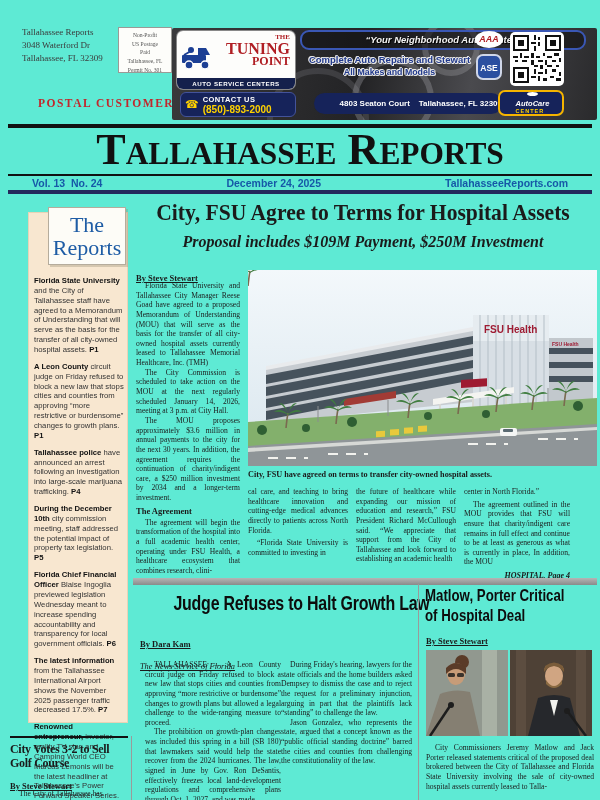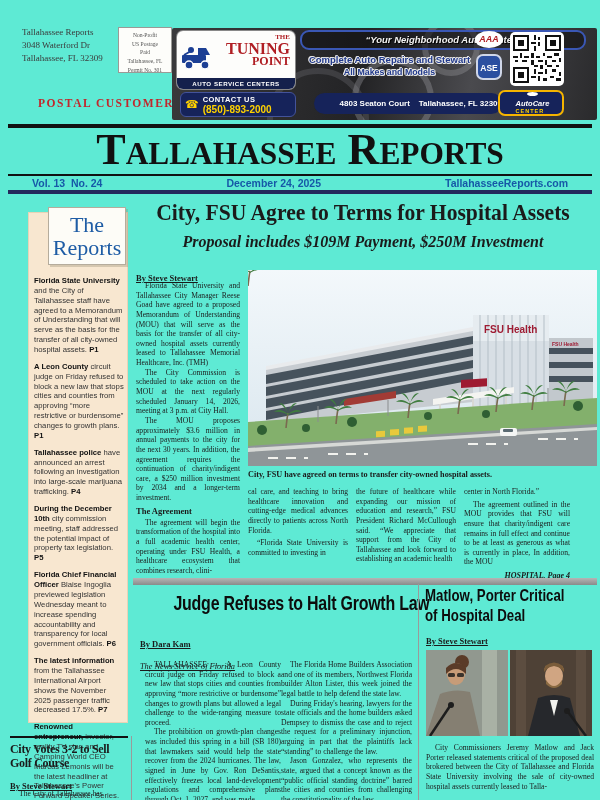--- a/index.html
+++ b/index.html
@@ -322,21 +322,20 @@
   <div class="g-hl"><span class="cond">Judge Refuses to Halt Growth Law</span></div>
   <div class="g-by">
     <span class="ul">By Dara Kam</span><br>
     <span class="uli">The News Service of Florida</span>
   </div>
   <div class="g-col1 bodytxt">
     <p class="ind">TALLAHASSEE — A Leon County circuit judge on Friday refused to block a new law that stops cities and counties from approving “more restrictive or burdensome” changes to growth plans but allowed a legal challenge to the wide-ranging measure to proceed.</p>
     <p class="ind">The prohibition on growth-plan changes was included this spring in a bill (SB 180) that lawmakers said would help the state recover from the 2024 hurricanes. The law, signed in June by Gov. Ron DeSantis, effectively freezes local land-development regulations and comprehensive plans through Oct. 1, 2027, and was made</p>
   </div>
   <div class="g-col2 bodytxt">
-    <p class="ind">The Florida Home Builders Association and one of its members, Northwest Florida builder Alton Lister, this week joined the legal battle to help defend the state law.</p>
     <p class="ind">During Friday's hearing, lawyers for the state officials and the home builders asked Dempsey to dismiss the case and to reject the request for a preliminary injunction, arguing in part that the plaintiffs lack “standing” to challenge the law.</p>
     <p class="ind">Jason Gonzalez, who represents the state, argued that a concept known as the “public official standing doctrine” barred the cities and counties from challenging the constitutionality of the law.</p>
 
   </div>
 
   <div class="vrule"></div>
 
   <div class="c-hl">
     <span class="cond2">Matlow, Porter Critical</span><br>
     <span class="cond2">of Hospital Deal</span>

